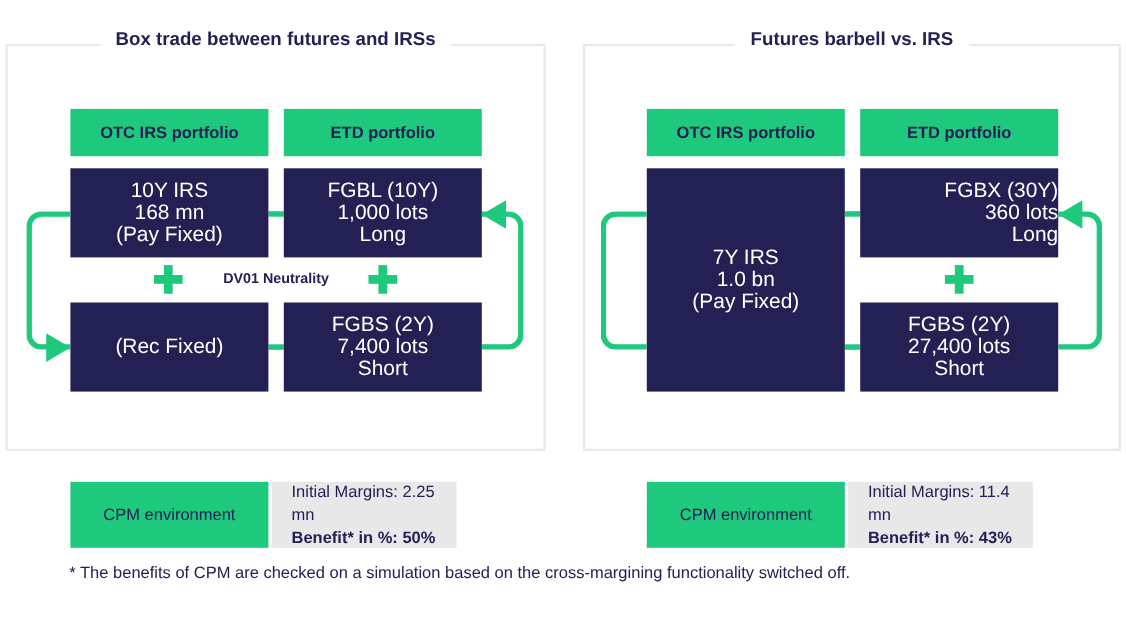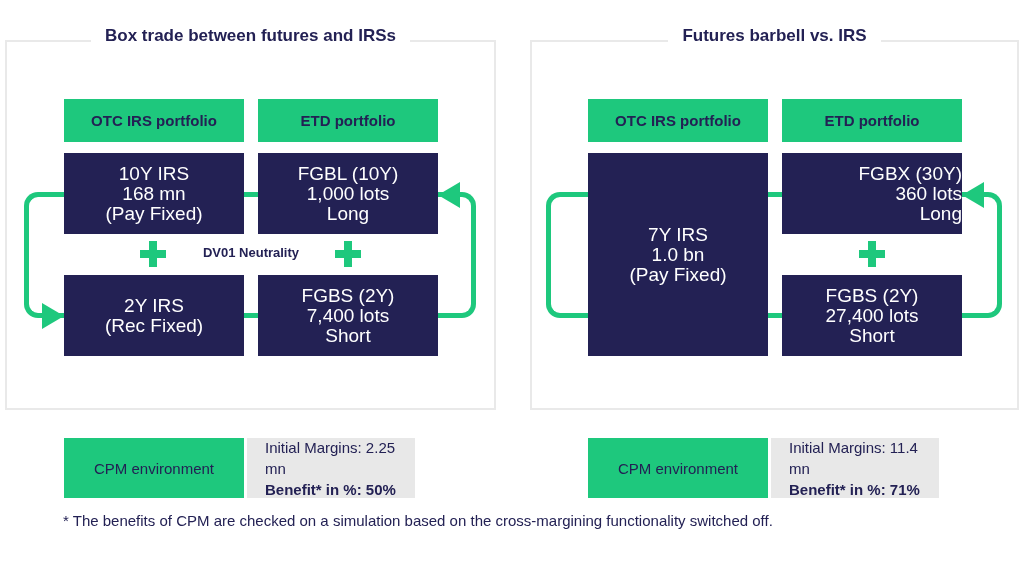--- a/index.html
+++ b/index.html
@@ -67,21 +67,20 @@
     <div>10Y IRS</div>
     <div>168 mn</div>
     <div>(Pay Fixed)</div>
   </div>
   <div class="nbox" style="left:258px;top:153px;height:81px;">
     <div>FGBL (10Y)</div>
     <div>1,000 lots</div>
     <div>Long</div>
   </div>
   <div class="nbox" style="left:64px;top:275px;height:81px;">
-    <div>2Y IRS</div>
     <div>(Rec Fixed)</div>
   </div>
   <div class="nbox" style="left:258px;top:275px;height:81px;">
     <div>FGBS (2Y)</div>
     <div>7,400 lots</div>
     <div>Short</div>
   </div>
 
   <div class="plus" style="left:140px;top:241px;"></div>
   <div class="plus" style="left:335px;top:241px;"></div>
@@ -140,18 +139,18 @@
   <div class="bracket bracket-left" style="left:546px;width:42px;"></div>
 
   <div class="bracket bracket-right" style="left:962px;width:40px;"></div>
   <div class="tri tri-left" style="left:962px;top:182px;"></div>
 
   <div class="cpm-green" style="left:588px;">
     <span>CPM environment</span>
   </div>
   <div class="cpm-gray" style="left:771px;">
     <div>Initial Margins: 11.4 mn</div>
-    <div class="bold">Benefit* in %: 71%</div>
+    <div class="bold">Benefit* in %: 43%</div>
   </div>
 
   <div class="footnote">* The benefits of CPM are checked on a simulation based on the cross-margining functionality switched off.</div>
 
 </div>
 
 </body></html>

